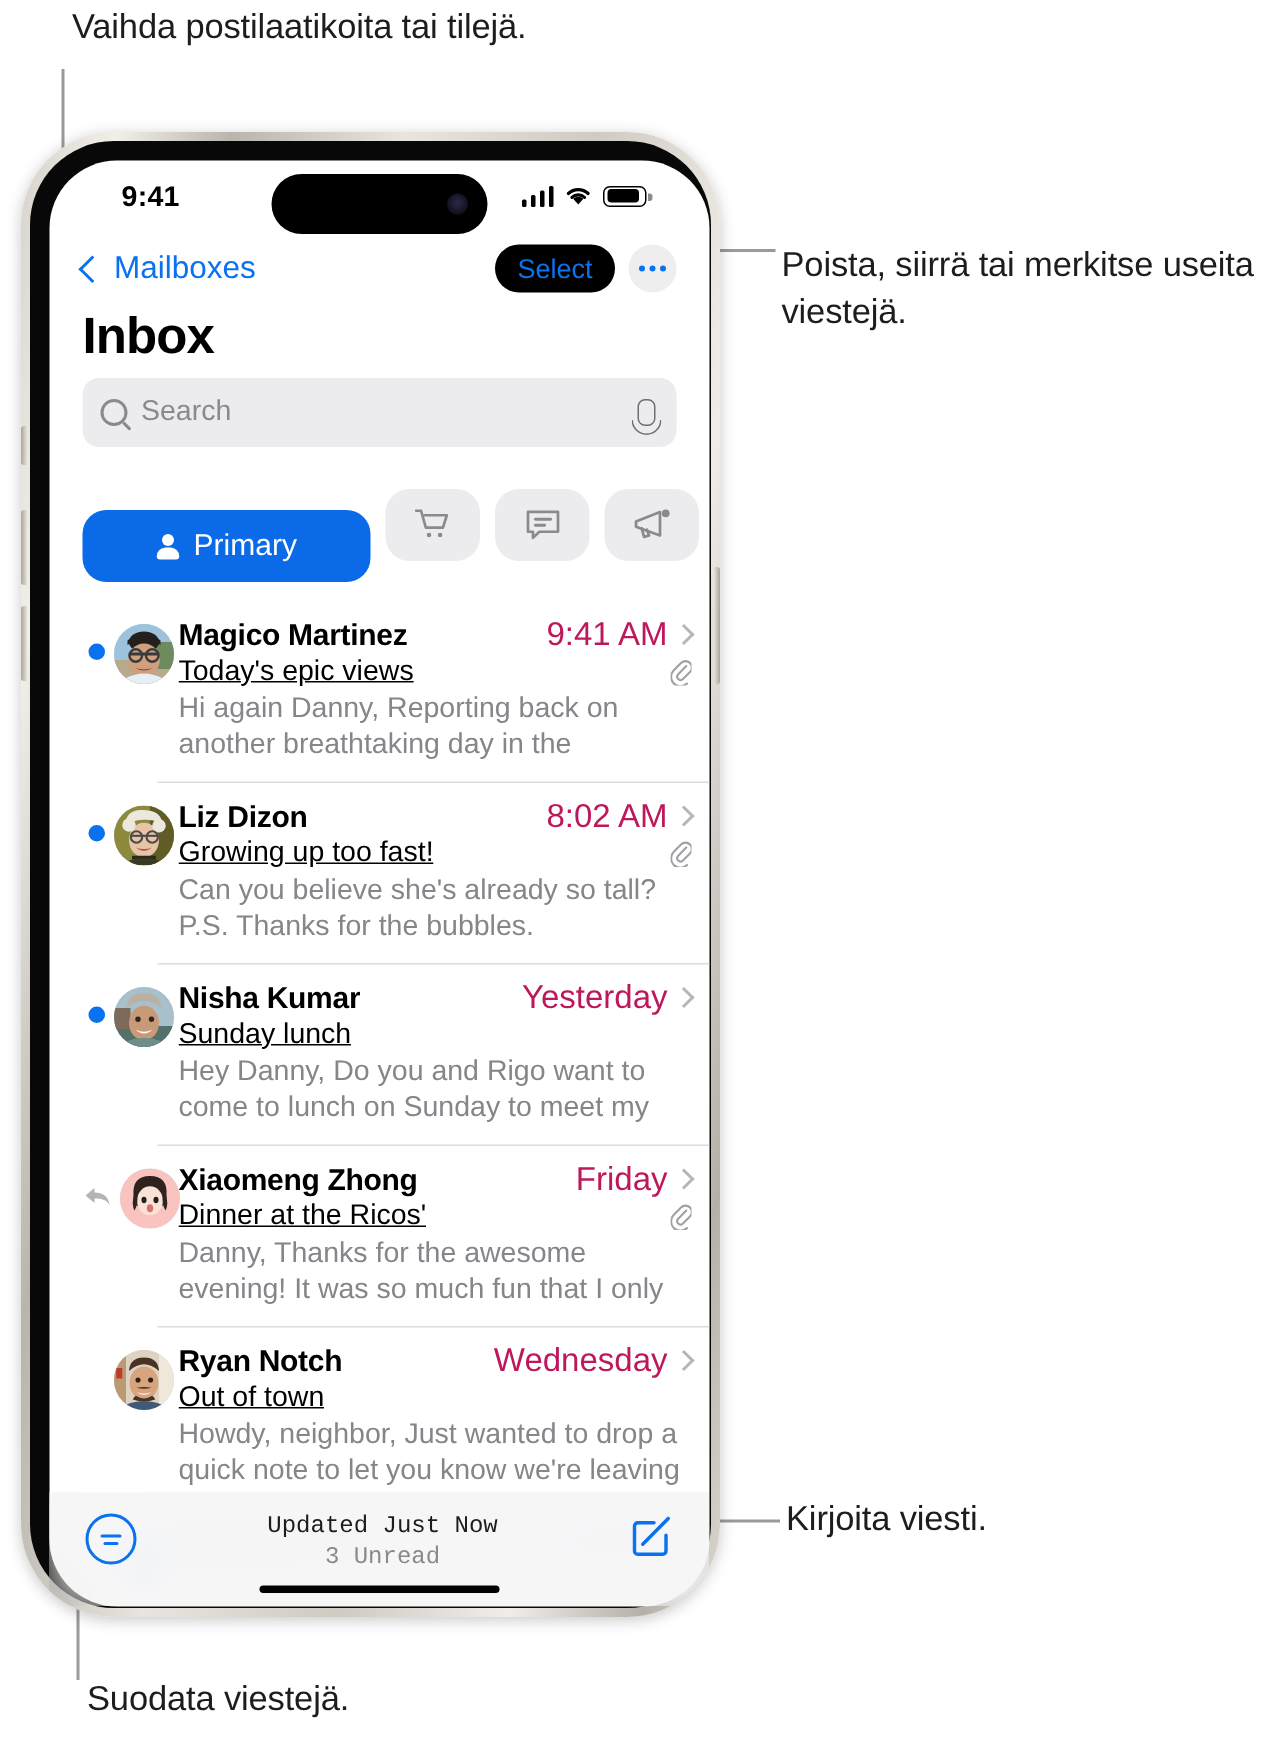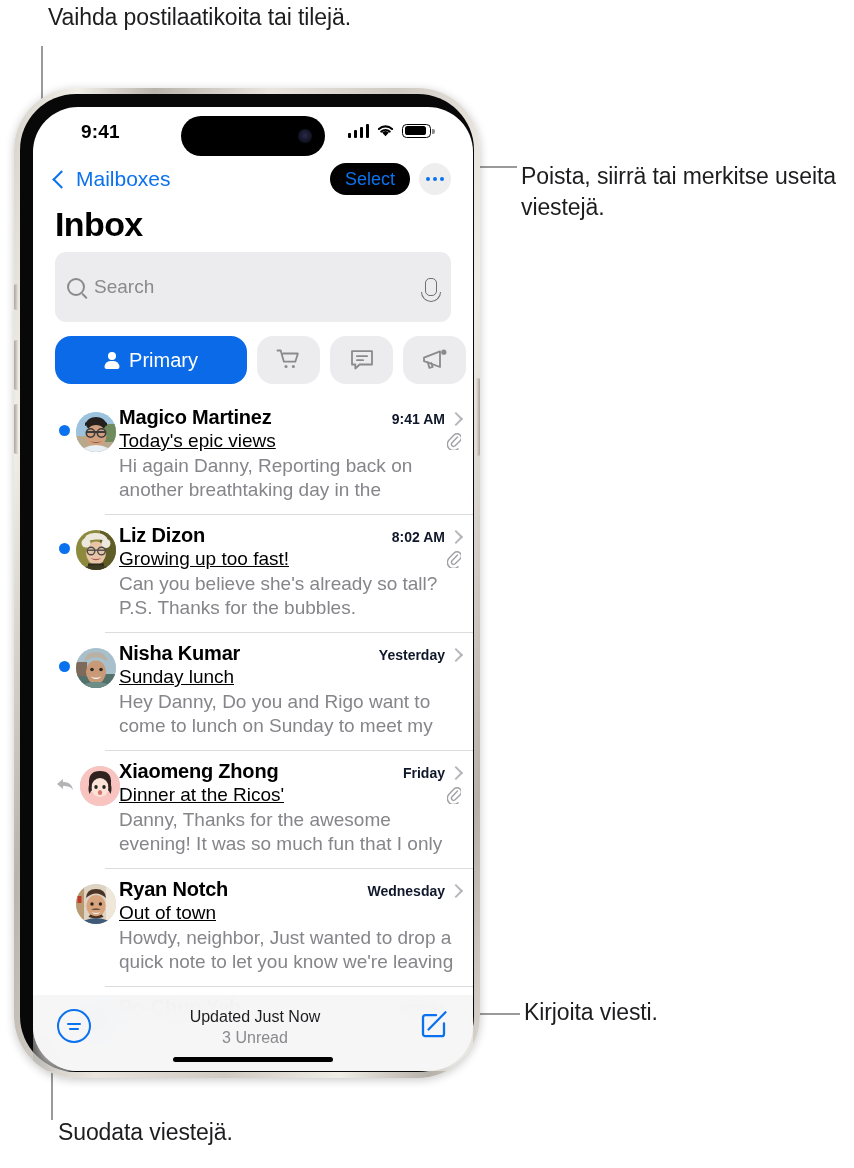--- a/index.html
+++ b/index.html
@@ -201,21 +201,21 @@
   }
 
   
   #search-wrap { padding: 0 22px; }
   #search-bar {
     background: #ececee;
     border-radius: 11px;
     height: 38px;
     display: flex;
     align-items: center;
-    padding: 16px 12px;
+    padding: 4px 12px;
     gap: 9px;
     cursor: text;
   }
   .search-glass {
     width: 14px; height: 14px;
     border: 2px solid #8a8a8e;
     border-radius: 50%;
     position: relative;
     flex: none;
   }
@@ -270,20 +270,21 @@
     flex: none;
   }
   .tab.primary {
     background: #0a6ae8;
     color: #fff;
     padding: 0 26px;
     gap: 9px;
     font-size: 20px;
     font-weight: 500;
     min-width: 140px;
+    margin-top: 28px;
   }
   .tab.icon-tab { width: 63px; }
   .person-glyph { position: relative; width: 16px; height: 17px; flex:none; }
   .person-glyph::before {
     content:""; position:absolute; top:0; left:50%; transform:translateX(-50%);
     width:8px;height:8px;border-radius:50%;background:#fff;
   }
   .person-glyph::after {
     content:""; position:absolute; bottom:0; left:50%; transform:translateX(-50%);
     width:15px;height:8px;border-radius:8px 8px 3px 3px;background:#fff;
@@ -345,21 +346,21 @@
   .sender {
     font-size: 20px;
     font-weight: bold;
     color: #000;
     letter-spacing: -0.2px;
     white-space: nowrap;
     overflow: hidden;
     text-overflow: ellipsis;
   }
   .meta { display: flex; align-items: center; gap: 6px; flex: none; }
-  .time { font-size: 14px; color: #0f172a; white-space: nowrap; font-weight: bold; }
+  .time { font-size: 22px; color: #be185d; white-space: nowrap; }
   .chev-right {
     width: 8px; height: 8px;
     border-right: 2px solid #b6b6ba;
     border-top: 2px solid #b6b6ba;
     transform: rotate(45deg);
     flex: none;
   }
   .subj-line {
     display: flex; align-items: center; justify-content: space-between;
     gap: 8px;
@@ -407,20 +408,21 @@
     margin-top: 4px;
   }
   #filter-btn i { display:block; background:#0a72ee; height:2px; border-radius:1px; }
   #filter-btn i:nth-child(1){ width:14px; }
   #filter-btn i:nth-child(2){ width:10px; }
   #status-center {
     flex: 1;
     text-align: center;
     line-height: 1.25;
     margin-top: 2px;
+    font-family: Liberation Mono, monospace;
   }
   #status-updated { font-size: 16px; color: #1d1d1f; font-weight: 500; }
   #status-unread { font-size: 16px; color: #8a8a8e; margin-top: 1px; }
   #compose-btn {
     width: 30px; height: 30px;
     cursor: pointer;
     flex: none;
     margin-top: 4px;
     position: relative;
   }

